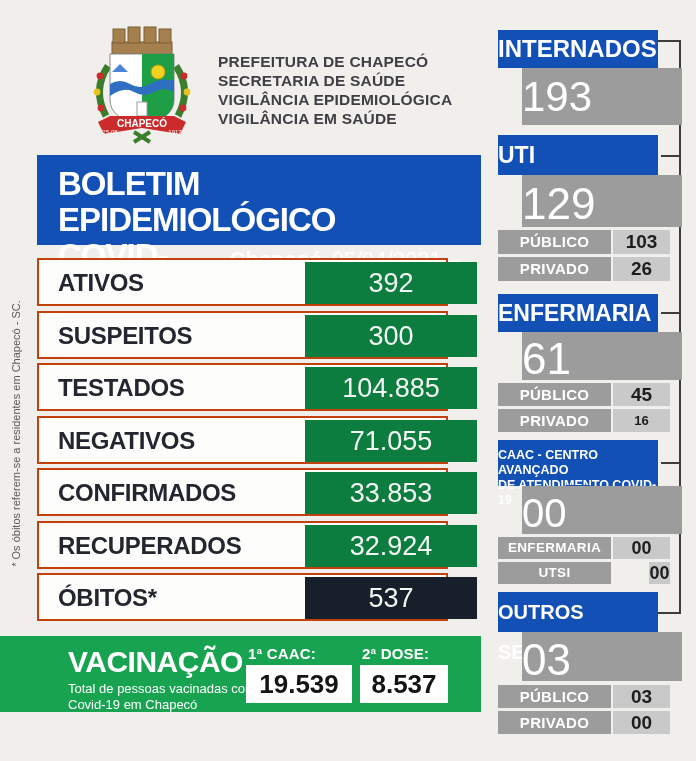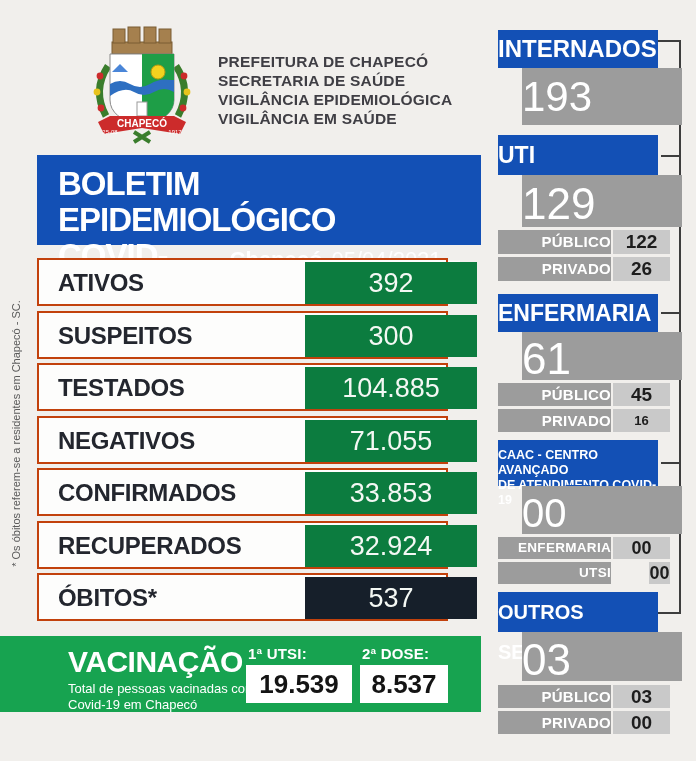--- a/index.html
+++ b/index.html
@@ -46,21 +46,21 @@
 
   
   .sec-header{position:absolute;left:498px;width:160px;background:#1350b5;color:#fff;
     text-align:left;font-weight:800;box-sizing:border-box;}
   .sec-header.notched:after{content:"";position:absolute;left:50%;bottom:-9px;margin-left:-13px;
     border-left:13px solid transparent;border-right:13px solid transparent;border-top:10px solid #1350b5;}
   .sec-value{position:absolute;left:498px;width:160px;background:#9c9c9c;color:#fff;
     text-align:left;font-weight:400;margin-left:24px;}
   .sub-row{position:absolute;left:498px;width:172px;display:flex;}
   .sub-row .sl{flex:0 0 113px;background:#9c9c9c;color:#fff;font-weight:700;
-    text-align:right;letter-spacing:.3px;}
+    text-align:center;letter-spacing:.3px;}
   .sub-row .sv{flex:1;background:#c9c9c9;color:#1d1d1d;font-weight:700;text-align:center;margin-left:2px;}
 
   .bracket{position:absolute;left:658px;top:40px;width:21px;height:570px;
     border-top:2px solid #3d3d3d;border-right:2px solid #3d3d3d;border-bottom:2px solid #3d3d3d;}
   .tick{position:absolute;left:661px;width:18px;border-top:2px solid #3d3d3d;}
 </style>
 </head>
 <body>
 
 <div class="page">
@@ -147,40 +147,40 @@
   <div class="stat-row deaths" style="top:573px">
     <span class="lbl">ÓBITOS*</span>
     <span class="val">537</span>
   </div>
 
   <div class="footnote">* Os óbitos referem-se a residentes em Chapecó - SC.</div>
 
   <div class="vac">
     <div class="vac-title">VACINAÇÃO</div>
     <div class="vac-sub">Total de pessoas vacinadas contra a Covid-19 em Chapecó</div>
-    <div class="dose-lbl d1l">1ª UTSI:</div>
+    <div class="dose-lbl d1l">1ª CAAC:</div>
     <div class="dose-box d1b">19.539</div>
     <div class="dose-lbl d2l">2ª DOSE:</div>
     <div class="dose-box d2b">8.537</div>
   </div>
 
 
   <div class="bracket"></div>
   <div class="tick" style="top:155px"></div>
   <div class="tick" style="top:312px"></div>
   <div class="tick" style="top:462px"></div>
 
   <div class="sec-header" style="top:30px;height:38px;font-size:24px;line-height:38px;">INTERNADOS</div>
   <div class="sec-value" style="top:68px;height:57px;font-size:42px;line-height:57px;">193</div>
 
   <div class="sec-header notched" style="top:135px;height:40px;font-size:23px;line-height:40px;">UTI</div>
   <div class="sec-value" style="top:175px;height:52px;font-size:44px;line-height:58px;">129</div>
   <div class="sub-row" style="top:230px;height:24px;font-size:15px;line-height:24px;">
     <span class="sl">PÚBLICO</span>
-    <span class="sv" style="font-size:19px;">122</span>
+    <span class="sv" style="font-size:19px;">103</span>
   </div>
   <div class="sub-row" style="top:257px;height:24px;font-size:15px;line-height:24px;">
     <span class="sl">PRIVADO</span>
     <span class="sv" style="font-size:19px;">26</span>
   </div>
 
   <div class="sec-header notched" style="top:294px;height:38px;font-size:23px;line-height:38px;">ENFERMARIA</div>
   <div class="sec-value" style="top:332px;height:48px;font-size:44px;line-height:54px;">61</div>
   <div class="sub-row" style="top:383px;height:23px;font-size:15px;line-height:23px;">
     <span class="sl">PÚBLICO</span>

